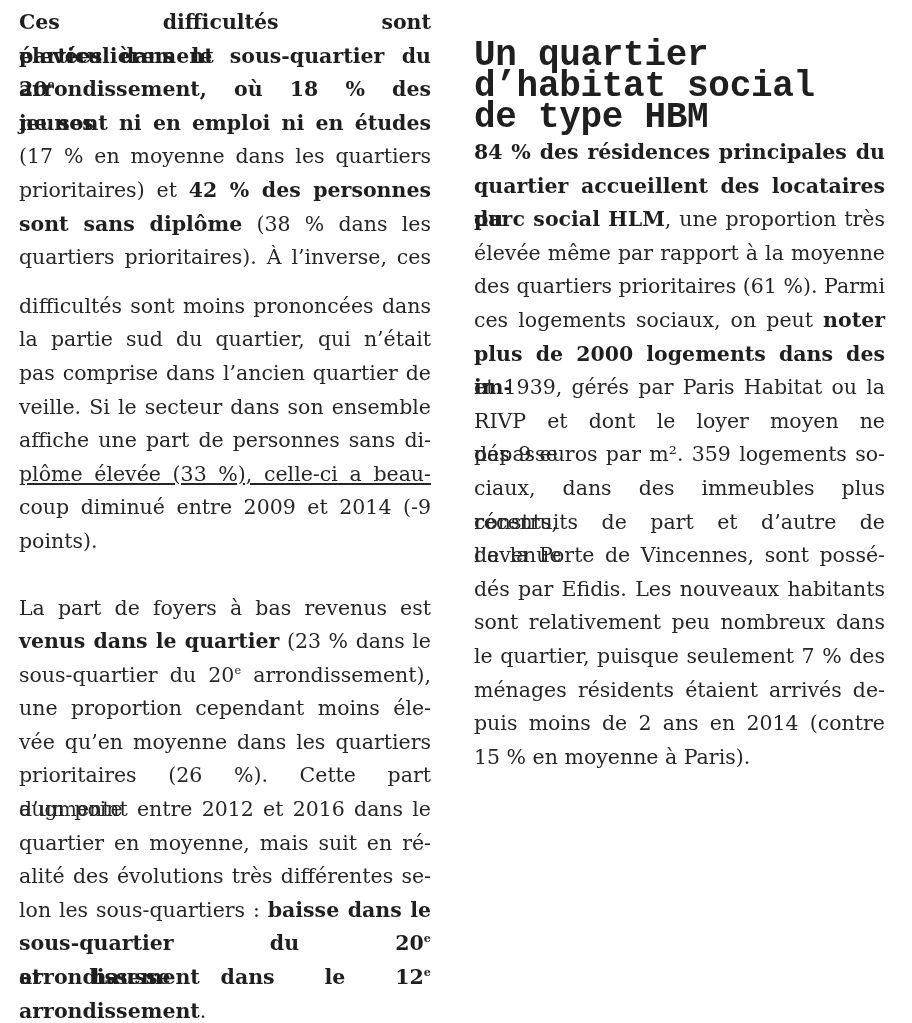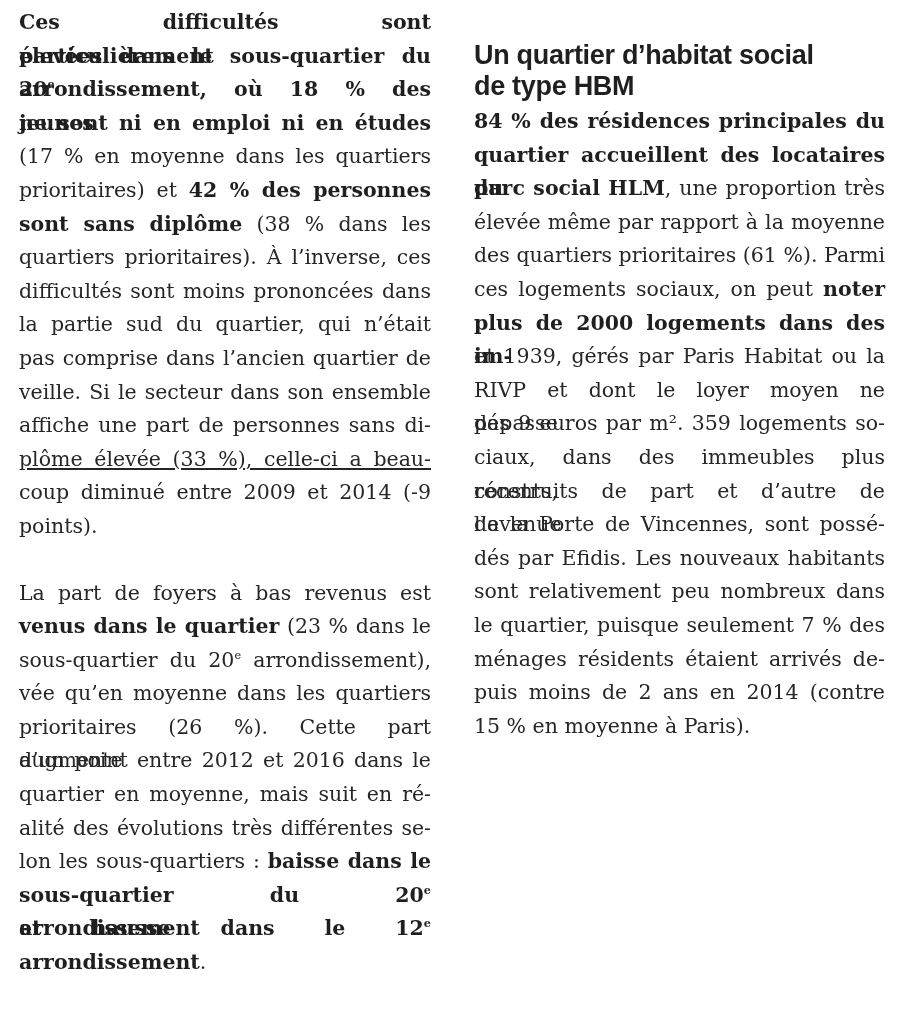--- a/index.html
+++ b/index.html
@@ -16,23 +16,23 @@
     text-align-last: justify;
     white-space: nowrap;
     overflow: visible;
   }
   .line.last { text-align-last: left; }
   .line .jt { display: block; text-align: justify; text-align-last: inherit; white-space: normal; word-spacing: 0; }
   .b { font-weight: bold; color: #1f1f1f; }
   sup { font-size: 0.55em; vertical-align: 0.75em; line-height: 0; }
   .gap { height: 33px; }
   .heading {
-    font-family: Liberation Sans, sans-serif;
+    font-family: Liberation Mono, monospace;
     font-weight: bold;
-    font-size: 27px;
+    font-size: 36px;
     line-height: 31px;
     color: #1f1f1f;
     margin: 0;
     letter-spacing: -0.3px;
   }
   .heading span { display: block; }
   .col-right .para { margin-top: 3px; }
 </style>
 </head>
 <body>
@@ -57,21 +57,21 @@
       <span class="line">
         <span class="jt" style="text-align-last: justify;"><span>prioritaires) et </span><span class="b">42 % des personnes</span></span>
       </span>
       <span class="line">
         <span class="jt" style="text-align-last: justify;"><span class="b">sont sans diplôme</span><span> (38 % dans les</span></span>
       </span>
       <span class="line">
         <span class="jt" style="text-align-last: justify;"><span>quartiers prioritaires). À l’inverse, ces</span></span>
       </span>
       <span class="line">
-        <span class="jt" style="text-align-last: justify;"><span>difficultés sont moins prononcées dans</span></span>
+        <span class="jt" style="text-align-last: justify; margin-top: 15px;"><span>difficultés sont moins prononcées dans</span></span>
       </span>
       <span class="line">
         <span class="jt" style="text-align-last: justify;"><span>la partie sud du quartier, qui n’était</span></span>
       </span>
       <span class="line">
         <span class="jt" style="text-align-last: justify;"><span>pas comprise dans l’ancien quartier de</span></span>
       </span>
       <span class="line">
         <span class="jt" style="text-align-last: justify;"><span>veille. Si le secteur dans son ensemble</span></span>
       </span>
@@ -91,20 +91,23 @@
   <div class="gap"></div>
   <div class="para">
       <span class="line">
         <span class="jt" style="text-align-last: justify;"><span>La part de foyers à bas revenus est</span></span>
       </span>
       <span class="line">
         <span class="jt" style="text-align-last: justify;"><span class="b">venus dans le quartier</span><span> (23 % dans le</span></span>
       </span>
       <span class="line">
         <span class="jt" style="text-align-last: justify;"><span>sous-quartier du 20</span><sup>e</sup><span> arrondissement),</span></span>
+      </span>
+      <span class="line">
+        <span class="jt" style="text-align-last: justify;"><span>une proportion cependant moins éle-</span></span>
       </span>
       <span class="line">
         <span class="jt" style="text-align-last: justify;"><span>vée qu’en moyenne dans les quartiers</span></span>
       </span>
       <span class="line">
         <span class="jt" style="text-align-last: justify;"><span>prioritaires (26 %). Cette part augmente</span></span>
       </span>
       <span class="line">
         <span class="jt" style="text-align-last: justify;"><span>d’un point entre 2012 et 2016 dans le</span></span>
       </span>

